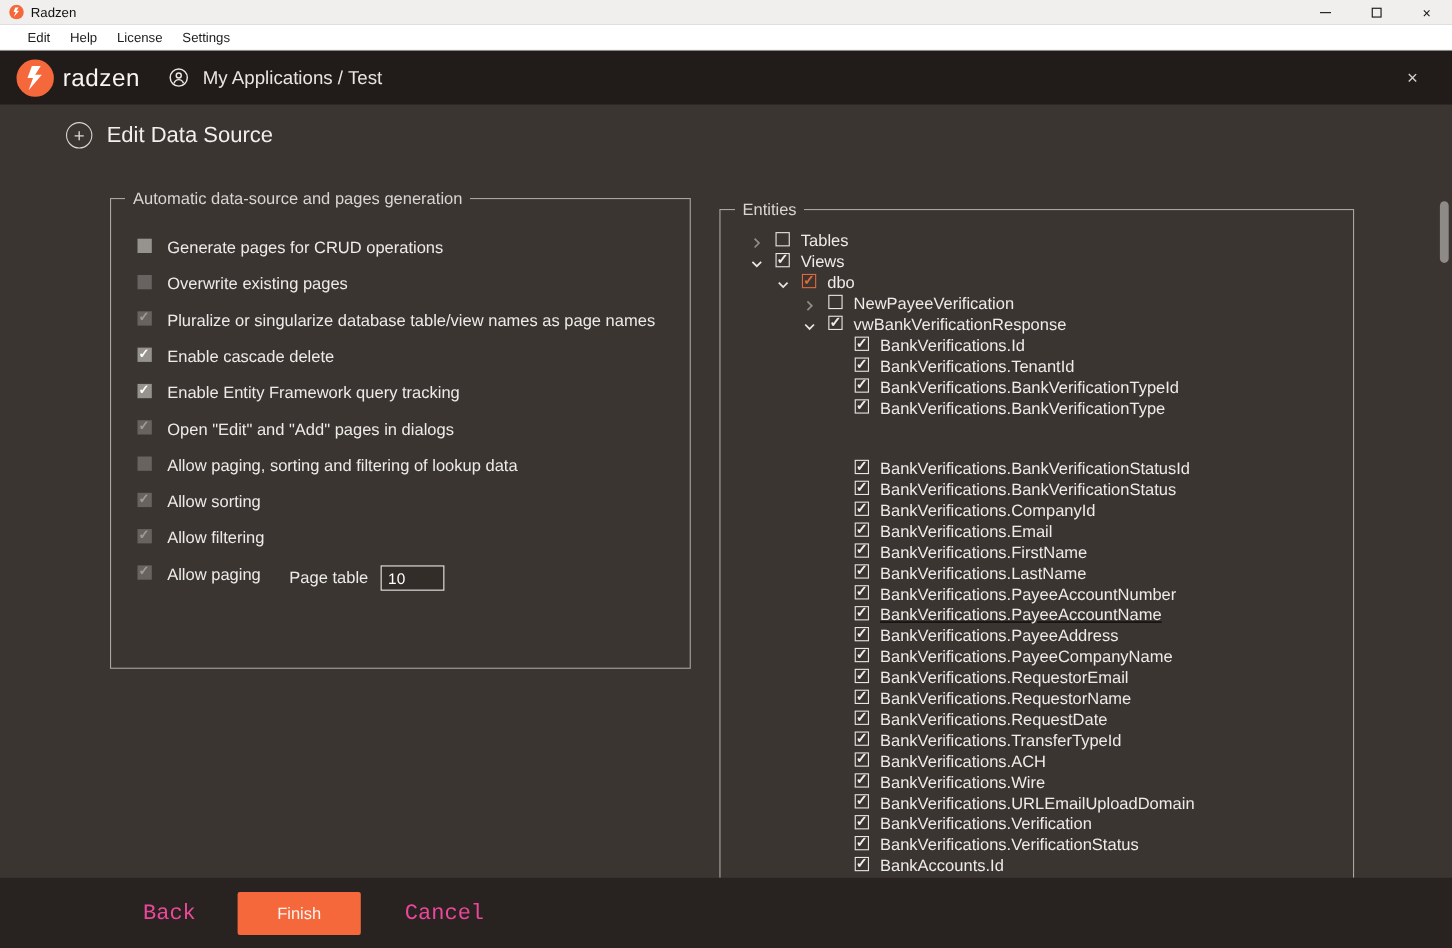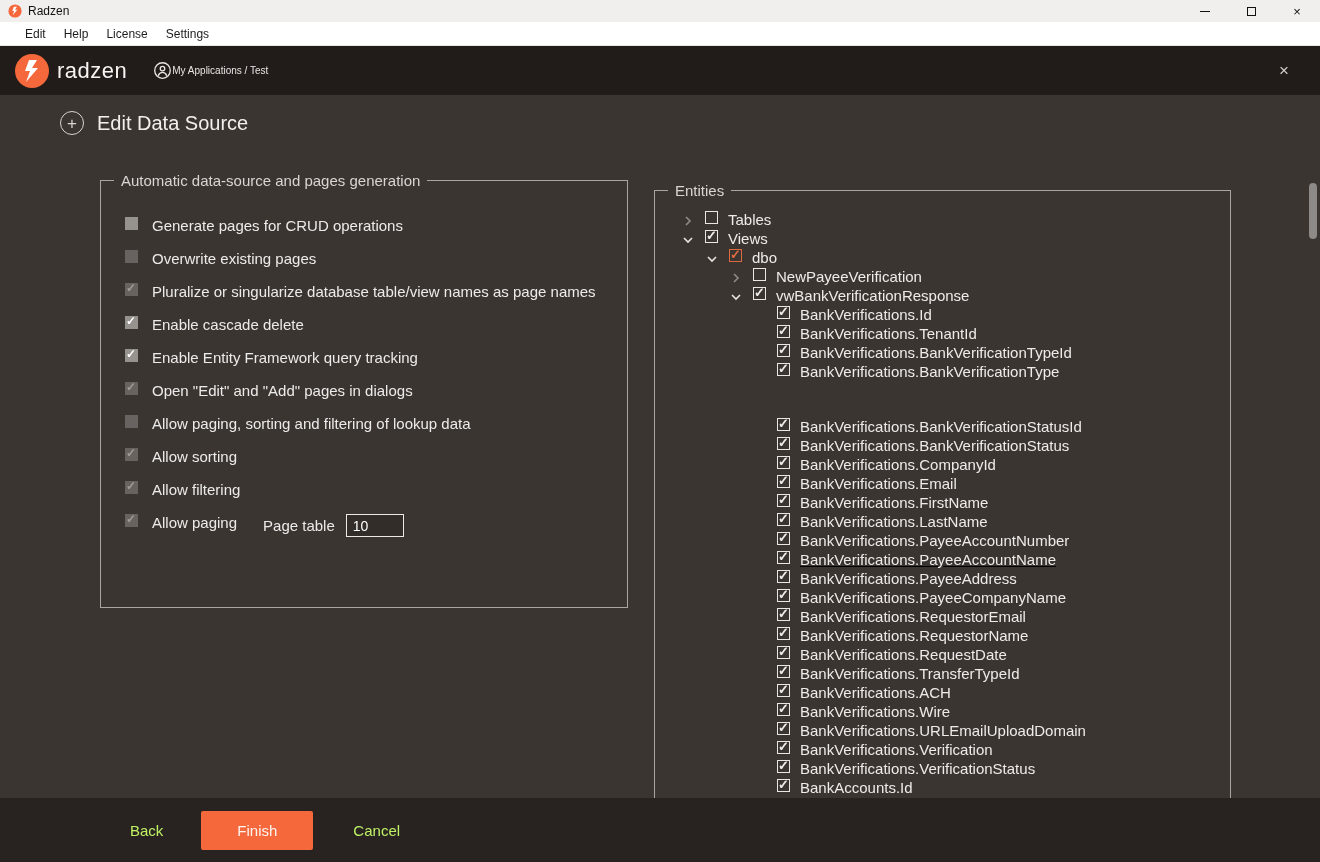--- a/index.html
+++ b/index.html
@@ -34,21 +34,21 @@
   .menu-item { padding:0 9px; font-size:12px; color:#1c1c1c; height:100%; display:flex; align-items:center; }
 
   
   .appheader {
     position:absolute; top:46px; left:0; right:0; height:49px;
     background:#211b1a; display:flex; align-items:center;
   }
   .logo-circle { width:36px; height:36px; margin-left:14px; flex:none; }
   .brand { margin-left:7px; font-size:22px; letter-spacing:.5px; color:#f7f4f2; font-weight:500; }
   .crumb-icon { width:19px; height:19px; margin-left:26px; flex:none; }
-  .crumb-text { margin-left:0; font-size:10px; color:#e9e5e3; }
+  .crumb-text { margin-left:12px; font-size:17px; color:#e9e5e3; }
   .hdr-spacer { flex:1; }
   .hdr-close { width:40px; text-align:center; color:#d2cecc; font-size:17px; margin-right:16px; cursor:default; }
 
   
   .main { position:absolute; top:95px; left:0; right:0; bottom:64px; overflow:hidden; }
 
   .page-title { position:absolute; left:60px; top:16px; display:flex; align-items:center; gap:13px; }
   .plus-circle {
     width:24px; height:24px; border:1.5px solid #d8d4d1; border-radius:50%;
     display:flex; align-items:center; justify-content:center;
@@ -106,22 +106,22 @@
   
   .scrollbar { position:absolute; top:97px; bottom:64px; right:2px; width:10px; }
   .scroll-thumb { position:absolute; top:86px; left:1px; width:8px; height:56px; background:#8d8a87; border-radius:4px; }
 
   
   .footer {
     position:absolute; left:0; right:0; bottom:0; height:64px;
     background:#282221; display:flex; align-items:center; padding-left:120px;
   }
   .btn-text {
-    background:transparent; border:none; color:#bef264; font-size:15px;
-    font-family:Liberation Sans, sans-serif; padding:8px 10px; cursor:default;
+    background:transparent; border:none; color:#ec4899; font-size:20px;
+    font-family:Liberation Mono, monospace; padding:8px 10px; cursor:default;
   }
   .btn-finish {
     margin-left:28px; width:112px; height:39px;
     background:#f4683c; border:none; border-radius:2px;
     color:#fdf3ef; font-size:15px; font-family:"Liberation Sans", sans-serif; cursor:default;
   }
   .btn-cancel { margin-left:30px; }
 </style>
 </head>
 <body>

